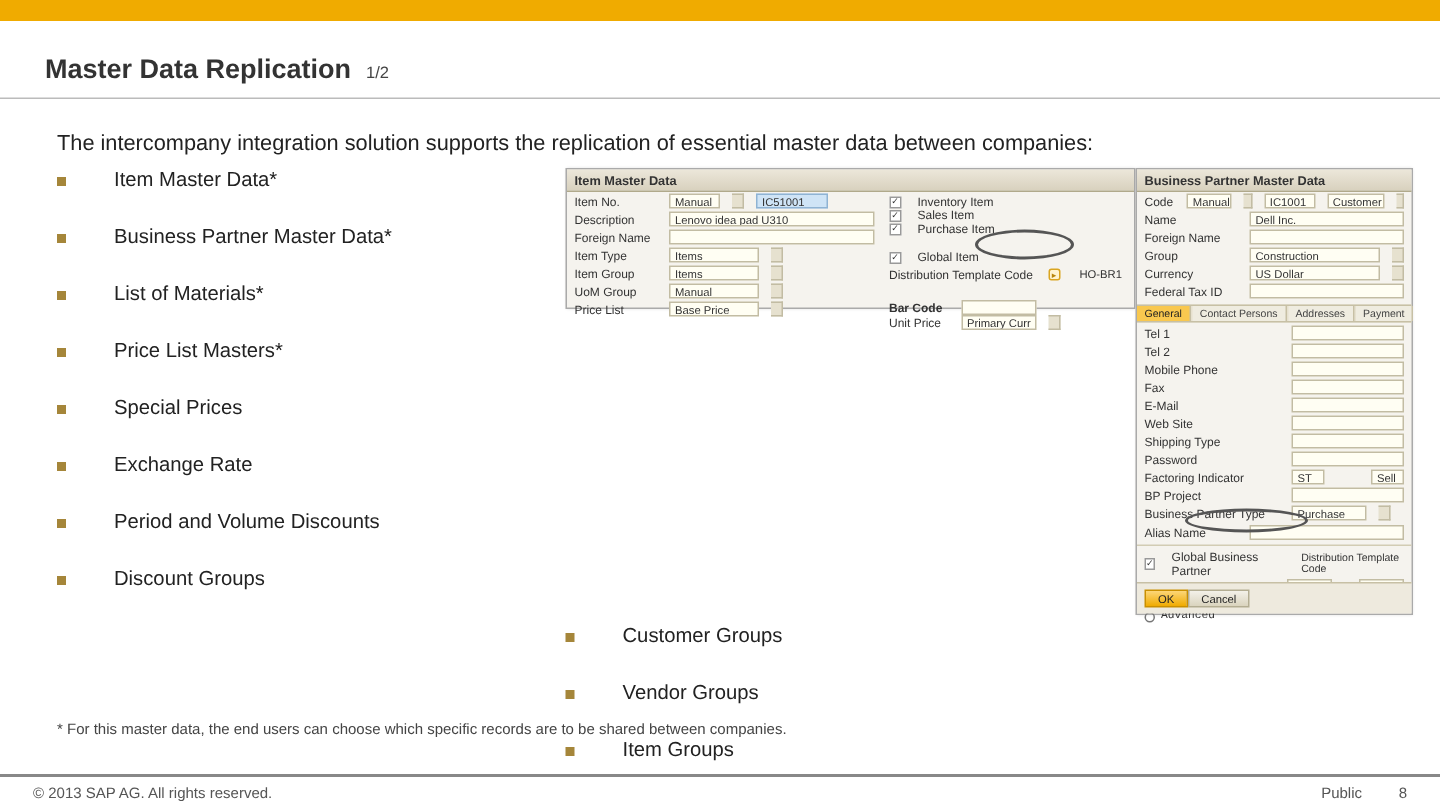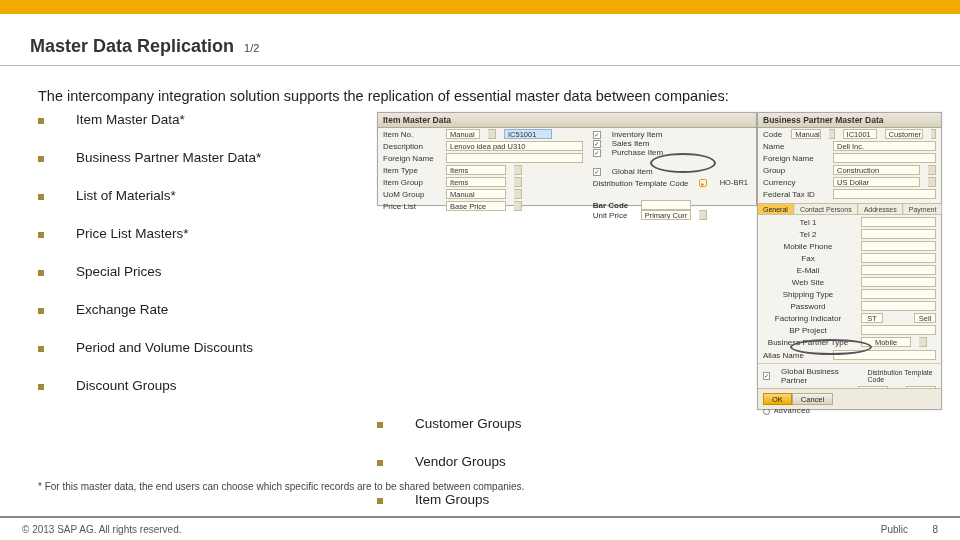--- a/index.html
+++ b/index.html
@@ -232,21 +232,21 @@
         <div class="row">
               <span class="lab" style="width:62px">Federal Tax ID</span>
               <span class="fld"></span>
             </div>
         <div class="tabs" id="tabs" style="margin-top:3px;">
               <div class="tab sel">General</div>
               <div class="tab">Contact Persons</div>
               <div class="tab">Addresses</div>
               <div class="tab">Payment</div>
             </div>
-        <div id="gen" style="padding:1px 0;text-align:center;">
+        <div id="gen" style="padding:1px 0;">
               <div class="row">
                 <span class="labw">Tel 1</span>
                 <span class="fld"></span>
               </div>
               <div class="row">
                 <span class="labw">Tel 2</span>
                 <span class="fld"></span>
               </div>
               <div class="row">
                 <span class="labw">Mobile Phone</span>
@@ -277,21 +277,21 @@
                 <span class="fldn val" style="width:22px">ST</span>
                 <span style="flex:1"></span>
                 <span class="fldn val" style="width:22px">Sell</span>
               </div>
               <div class="row">
                 <span class="labw">BP Project</span>
                 <span class="fld"></span>
               </div>
               <div class="row">
                 <span class="labw">Business Partner Type</span>
-                <span class="fldn val" style="width:50px">Mobile</span>
+                <span class="fldn val" style="width:50px">Purchase</span>
                 <span class="drop"></span>
               </div>
             </div>
         <div class="row">
               <span class="lab" style="width:62px">Alias Name</span>
               <span class="fld"></span>
             </div>
         <div class="sect">
           <div class="row">
                 <span class="cb">✓</span>

